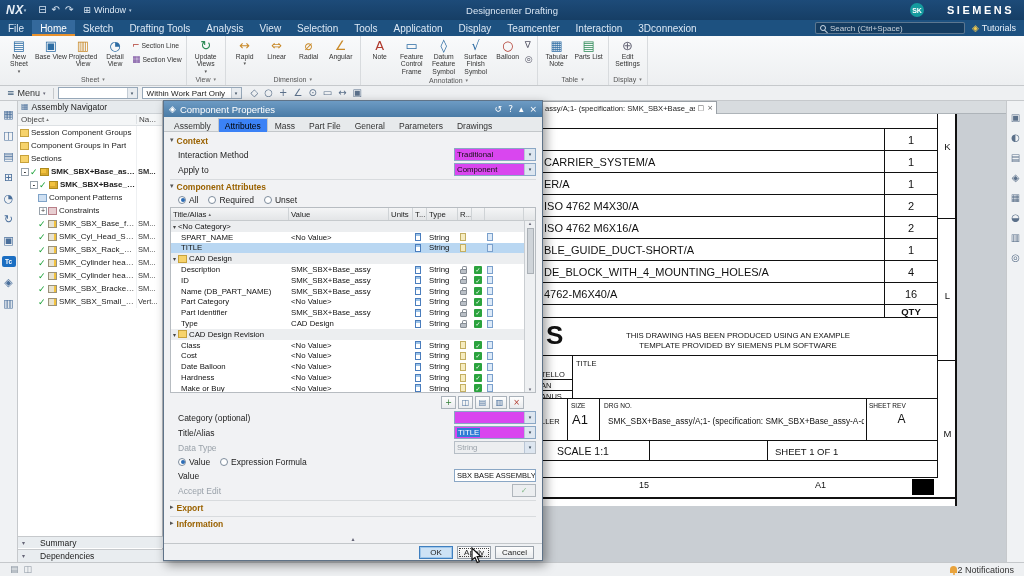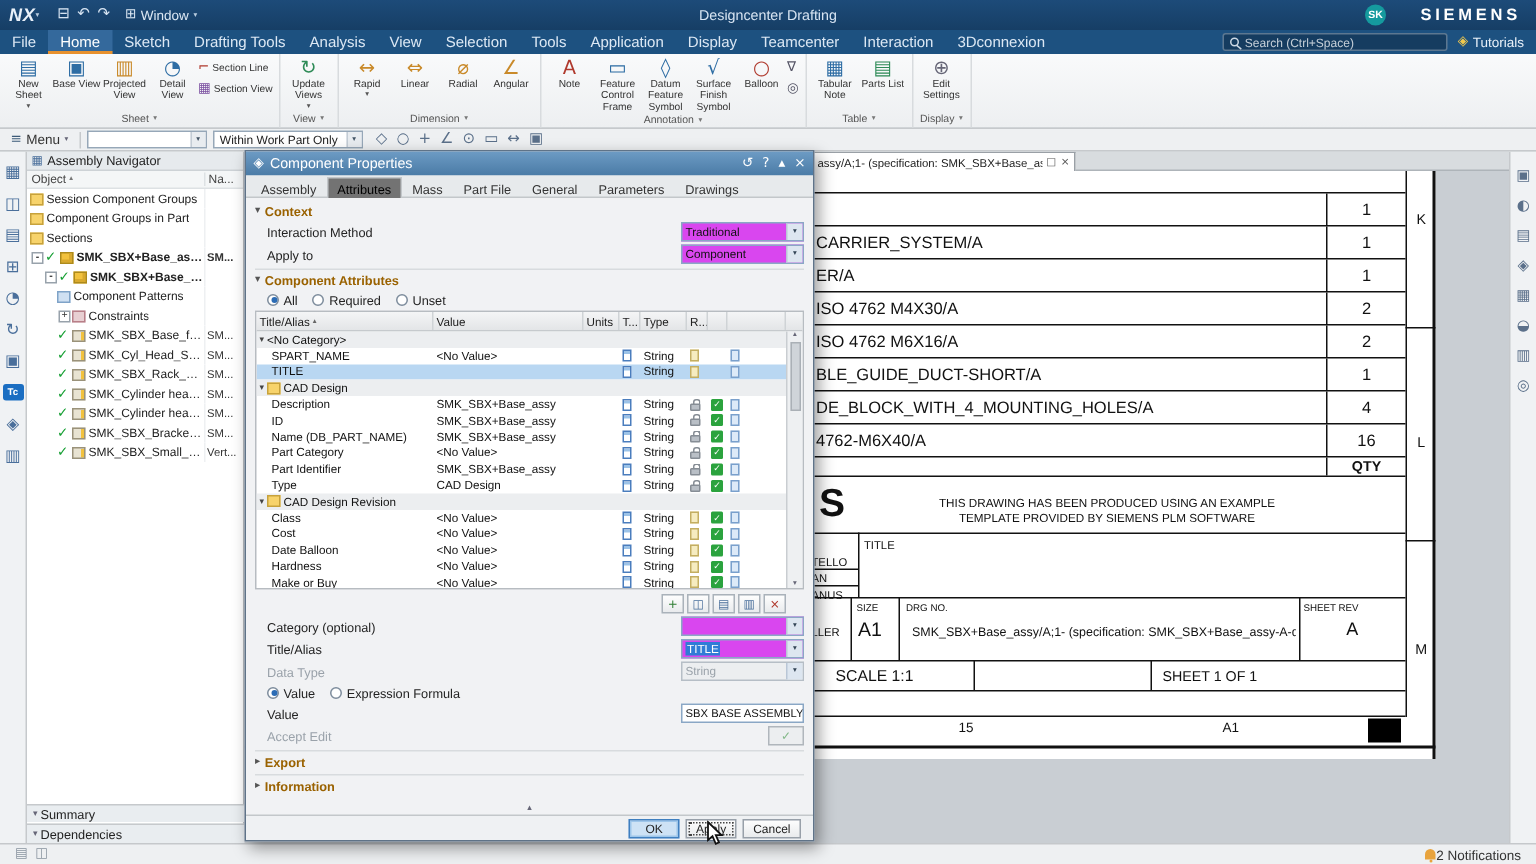--- a/index.html
+++ b/index.html
@@ -73,21 +73,21 @@
 .texp{width:8px;height:8px;border:1px solid #98a2ab;background:#fff;font-size:7px;line-height:6px;text-align:center;color:#333;margin:0 1px;flex:none}
 .tchk{color:#18a035;font-size:9px;width:10px;flex:none;font-family:"DejaVu Sans",sans-serif}
 .tico{width:9px;height:8px;flex:none;margin-right:2px}
 .ico-folder{background:#f7d36b;border:1px solid #c7a23c}
 .ico-assembly{background:#f2c23e;border:1px solid #ad8a1c;box-shadow:inset -2px -2px 0 #d9a92e}
 .ico-part{background:#e8e3d2;border:1px solid #9a927a;box-shadow:inset -2px 0 0 #f2c23e}
 .ico-pattern{background:#cfe0f2;border:1px solid #7fa3c8}
 .ico-constraints{background:#e8cfd2;border:1px solid #b87f88}
 .tlabel{overflow:hidden;text-overflow:ellipsis}
 .tname{position:absolute;right:1px;top:0;width:25px;height:13px;display:flex;align-items:center;font-size:7.5px;color:#333;border-left:1px solid #eef0f2;padding-left:1px;background:#fff}
-.navbar2{position:absolute;left:18px;width:145px;height:12px;background:#e9edf0;border-top:1px solid #c6c9cc;display:flex;align-items:center;gap:2px;padding:0 4px;font-size:8.5px;color:#222;z-index:6}
+.navbar2{position:absolute;left:18px;width:145px;height:12px;background:#e9edf0;border-top:1px solid #c6c9cc;display:flex;align-items:center;gap:15px;padding:0 4px;font-size:8.5px;color:#222;z-index:6}
 .navbar2 .gly{font-size:6px;color:#667}
 #summary-bar{top:536px}
 #dependencies-bar{top:549px;height:13px}
 
 
 #graphics{position:absolute;left:163px;top:101px;width:843px;height:461px;background:#c9ced3;overflow:hidden;z-index:1}
 #viewtabs{position:absolute;left:0;top:0;width:843px;height:13px;background:#d8dcdf;border-bottom:1px solid #aeb4b9}
 #vtab{position:absolute;left:378px;top:0;width:176px;height:13px;background:#fff;border:1px solid #9aa0a6;border-bottom:none;display:flex;align-items:center;gap:3px;padding:0 3px;font-size:7.6px;color:#222;overflow:hidden}
 #vtab .vlabel{overflow:hidden;white-space:nowrap;flex:1}
 #vtab .gly{flex:none;font-size:7px;color:#555}
@@ -117,21 +117,21 @@
 
 
 #dialog{position:absolute;left:163px;top:100px;width:380px;height:461px;background:#f1f2f4;border:1px solid #5f7388;box-shadow:3px 4px 10px rgba(0,0,0,.4);display:flex;flex-direction:column;z-index:50;font-size:9px}
 .dlg-title{height:16px;background:linear-gradient(#6d9bc4,#4a7ba6);display:flex;align-items:center;gap:4px;padding:0 5px;color:#fff;font-size:9.5px;flex:none}
 .dlg-title .dico{font-size:9px;color:#fff}
 .dlg-title .t{flex:1}
 #dticons{display:flex;gap:6px}
 #dticons .gly{font-size:9px;color:#fff}
 .dlg-tabs{height:15px;background:#e7eaec;border-bottom:1px solid #c3c7ca;display:flex;padding-left:3px;flex:none}
 .dtab{padding:0 6px;font-size:8.5px;display:flex;align-items:center;color:#333;border:1px solid transparent;border-bottom:none;position:relative;top:1px}
-.dtab.active{background:#737373;border-color:#c3c7ca;color:#000}
+.dtab.active{background:#3b82f6;border-color:#c3c7ca;color:#000}
 .dlg-body{flex:1;padding:2px 6px 0;overflow:hidden;position:relative}
 .sec{border-top:1px solid #d8dbde;margin-top:2px}
 .sec.first{border-top:none;margin-top:0}
 .sec-head{height:13px;display:flex;align-items:center;gap:3px;font-size:8.5px;font-weight:bold;color:#9a6200}
 .sec-head .gly{color:#555;font-size:7px;font-weight:normal}
 .frow{height:15px;display:flex;align-items:center;padding-left:8px}
 .frow .lbl{font-size:8.5px;color:#222}
 .frow .lbl.dis{color:#9aa2aa}
 .frow .ctl{margin-left:auto}
 .dd-select{width:82px;height:13px;background:#d946ef;border:1px solid #8aa7c5;display:flex;align-items:center;font-size:7.8px;padding-left:2px;color:#111}

